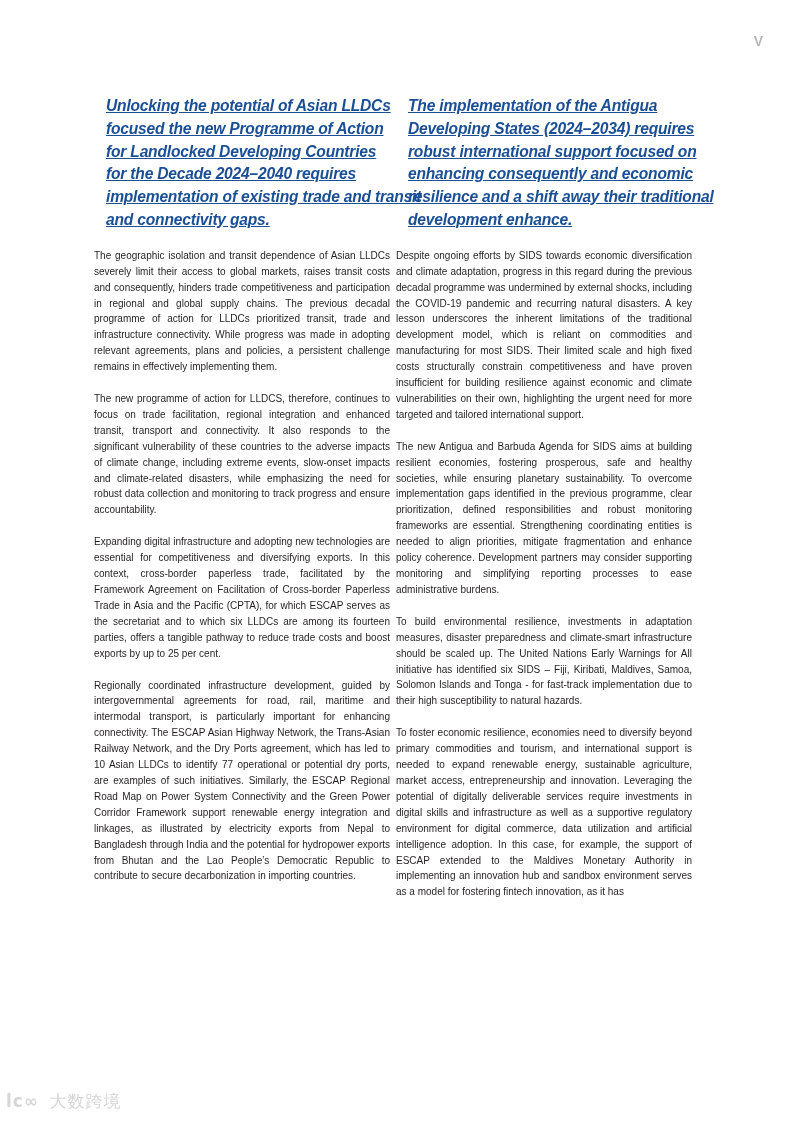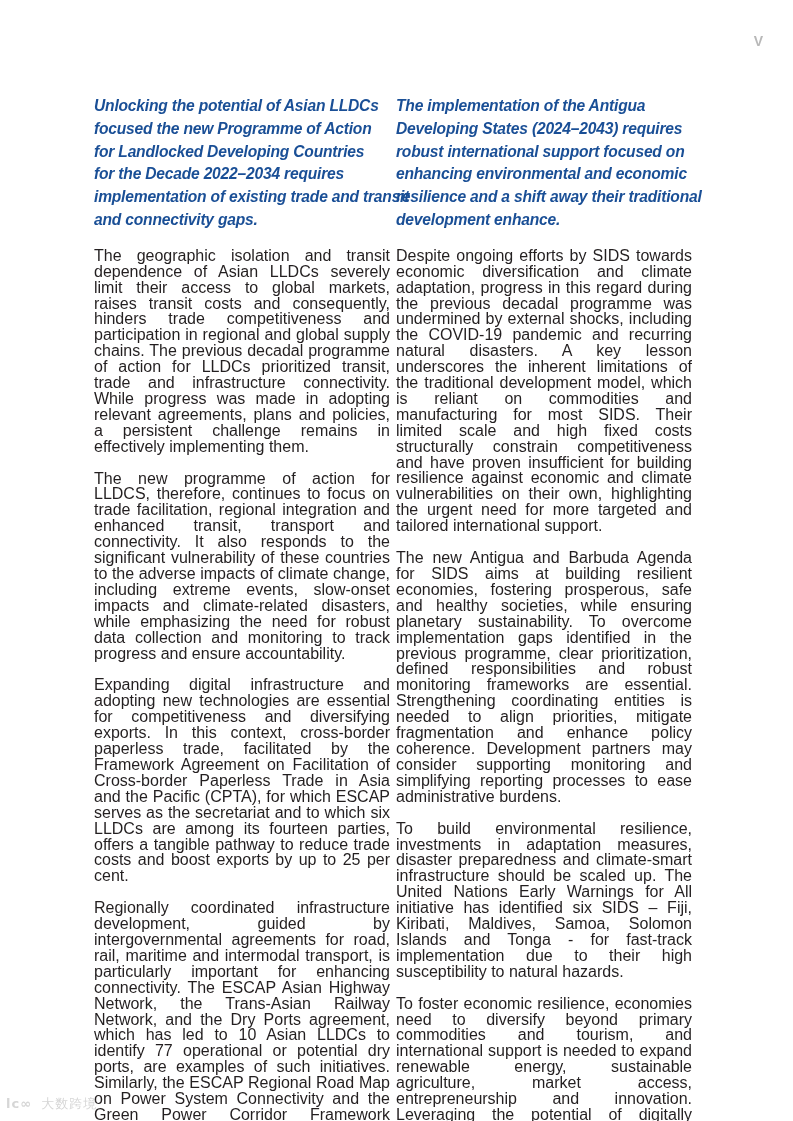--- a/index.html
+++ b/index.html
@@ -4,55 +4,55 @@
 <style>
   html, body { margin: 0; padding: 0; background: #ffffff; }
   body { width: 793px; height: 1121px; position: relative; overflow: hidden;
          font-family: "DejaVu Sans", sans-serif; color: #231f20; }
   .page-number { position: absolute; right: 30px; top: 33px; font-size: 14px; font-weight: bold;
                  color: #b8b8b8; font-family: "Liberation Sans", sans-serif; }
   .col { position: absolute; top: 95px; width: 296px; }
   .col-left { left: 94px; }
   .col-right { left: 396px; }
   .heading { font-family: "Liberation Sans", sans-serif; font-style: italic; font-weight: bold;
-             color: #1a4f96; font-size: 15.6px; line-height: 22.8px; margin: 0 0 16px 0;
-             letter-spacing: -0.2px; }
+             color: #1a4f96; font-size: 15.6px; line-height: 22.8px; margin: 0 0 16px 12px;
+             letter-spacing: -0.2px; text-decoration: underline; }
   .heading span { display: block; white-space: nowrap; }
-  .para { font-family: "Liberation Sans", sans-serif; font-size: 16px; line-height: 15.9px;
+  .para { font-family: "Liberation Sans", sans-serif; font-size: 10px; line-height: 15.9px;
           text-align: justify; margin: 0 0 16px 0; color: #231f20; hyphens: none; }
-  .watermark { position: absolute; left: 6px; bottom: 8px; font-size: 13px; color: #d6d6d6;
+  .watermark { position: absolute; left: 6px; bottom: 8px; font-size: 17px; color: #d6d6d6;
                font-family: "DejaVu Sans", sans-serif; letter-spacing: 1px; }
   .wm-logo { display: inline-block; font-weight: bold; margin-right: 4px; }
 </style>
 </head>
 <body>
 
 <div class="page-number">V</div>
 
 <div class="col col-left">
   <h2 class="heading">
     <span>Unlocking the potential of Asian LLDCs</span>
     <span>focused the new Programme of Action</span>
     <span>for Landlocked Developing Countries</span>
-    <span>for the Decade 2022–2034 requires</span>
+    <span>for the Decade 2024–2040 requires</span>
     <span>implementation of existing trade and transit</span>
     <span>and connectivity gaps.</span>
   </h2>
   <p class="para">The geographic isolation and transit dependence of Asian LLDCs severely limit their access to global markets, raises transit costs and consequently, hinders trade competitiveness and participation in regional and global supply chains. The previous decadal programme of action for LLDCs prioritized transit, trade and infrastructure connectivity. While progress was made in adopting relevant agreements, plans and policies, a persistent challenge remains in effectively implementing them.</p>
   <p class="para">The new programme of action for LLDCS, therefore, continues to focus on trade facilitation, regional integration and enhanced transit, transport and connectivity. It also responds to the significant vulnerability of these countries to the adverse impacts of climate change, including extreme events, slow-onset impacts and climate-related disasters, while emphasizing the need for robust data collection and monitoring to track progress and ensure accountability.</p>
   <p class="para">Expanding digital infrastructure and adopting new technologies are essential for competitiveness and diversifying exports. In this context, cross-border paperless trade, facilitated by the Framework Agreement on Facilitation of Cross-border Paperless Trade in Asia and the Pacific (CPTA), for which ESCAP serves as the secretariat and to which six LLDCs are among its fourteen parties, offers a tangible pathway to reduce trade costs and boost exports by up to 25 per cent.</p>
   <p class="para">Regionally coordinated infrastructure development, guided by intergovernmental agreements for road, rail, maritime and intermodal transport, is particularly important for enhancing connectivity. The ESCAP Asian Highway Network, the Trans-Asian Railway Network, and the Dry Ports agreement, which has led to 10 Asian LLDCs to identify 77 operational or potential dry ports, are examples of such initiatives. Similarly, the ESCAP Regional Road Map on Power System Connectivity and the Green Power Corridor Framework support renewable energy integration and linkages, as illustrated by electricity exports from Nepal to Bangladesh through India and the potential for hydropower exports from Bhutan and the Lao People’s Democratic Republic to contribute to secure decarbonization in importing countries.</p>
 </div>
 
 <div class="col col-right">
   <h2 class="heading">
     <span>The implementation of the Antigua</span>
-    <span>Developing States (2024–2043) requires</span>
+    <span>Developing States (2024–2034) requires</span>
     <span>robust international support focused on</span>
-    <span>enhancing environmental and economic</span>
+    <span>enhancing consequently and economic</span>
     <span>resilience and a shift away their traditional</span>
     <span>development enhance.</span>
   </h2>
   <p class="para">Despite ongoing efforts by SIDS towards economic diversification and climate adaptation, progress in this regard during the previous decadal programme was undermined by external shocks, including the COVID-19 pandemic and recurring natural disasters. A key lesson underscores the inherent limitations of the traditional development model, which is reliant on commodities and manufacturing for most SIDS. Their limited scale and high fixed costs structurally constrain competitiveness and have proven insufficient for building resilience against economic and climate vulnerabilities on their own, highlighting the urgent need for more targeted and tailored international support.</p>
   <p class="para">The new Antigua and Barbuda Agenda for SIDS aims at building resilient economies, fostering prosperous, safe and healthy societies, while ensuring planetary sustainability. To overcome implementation gaps identified in the previous programme, clear prioritization, defined responsibilities and robust monitoring frameworks are essential. Strengthening coordinating entities is needed to align priorities, mitigate fragmentation and enhance policy coherence. Development partners may consider supporting monitoring and simplifying reporting processes to ease administrative burdens.</p>
   <p class="para">To build environmental resilience, investments in adaptation measures, disaster preparedness and climate-smart infrastructure should be scaled up. The United Nations Early Warnings for All initiative has identified six SIDS – Fiji, Kiribati, Maldives, Samoa, Solomon Islands and Tonga - for fast-track implementation due to their high susceptibility to natural hazards.</p>
   <p class="para">To foster economic resilience, economies need to diversify beyond primary commodities and tourism, and international support is needed to expand renewable energy, sustainable agriculture, market access, entrepreneurship and innovation. Leveraging the potential of digitally deliverable services require investments in digital skills and infrastructure as well as a supportive regulatory environment for digital commerce, data utilization and artificial intelligence adoption. In this case, for example, the support of ESCAP extended to the Maldives Monetary Authority in implementing an innovation hub and sandbox environment serves as a model for fostering fintech innovation, as it has</p>
 </div>
 
 <div class="watermark">

